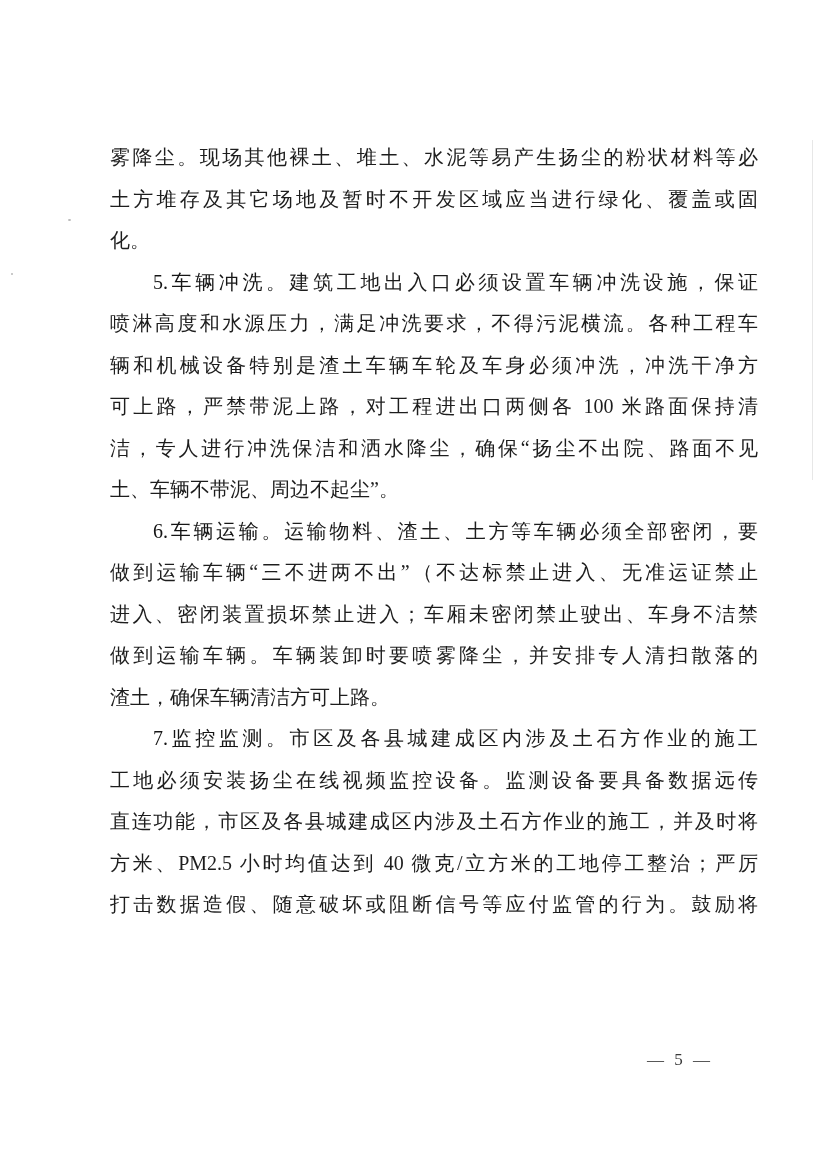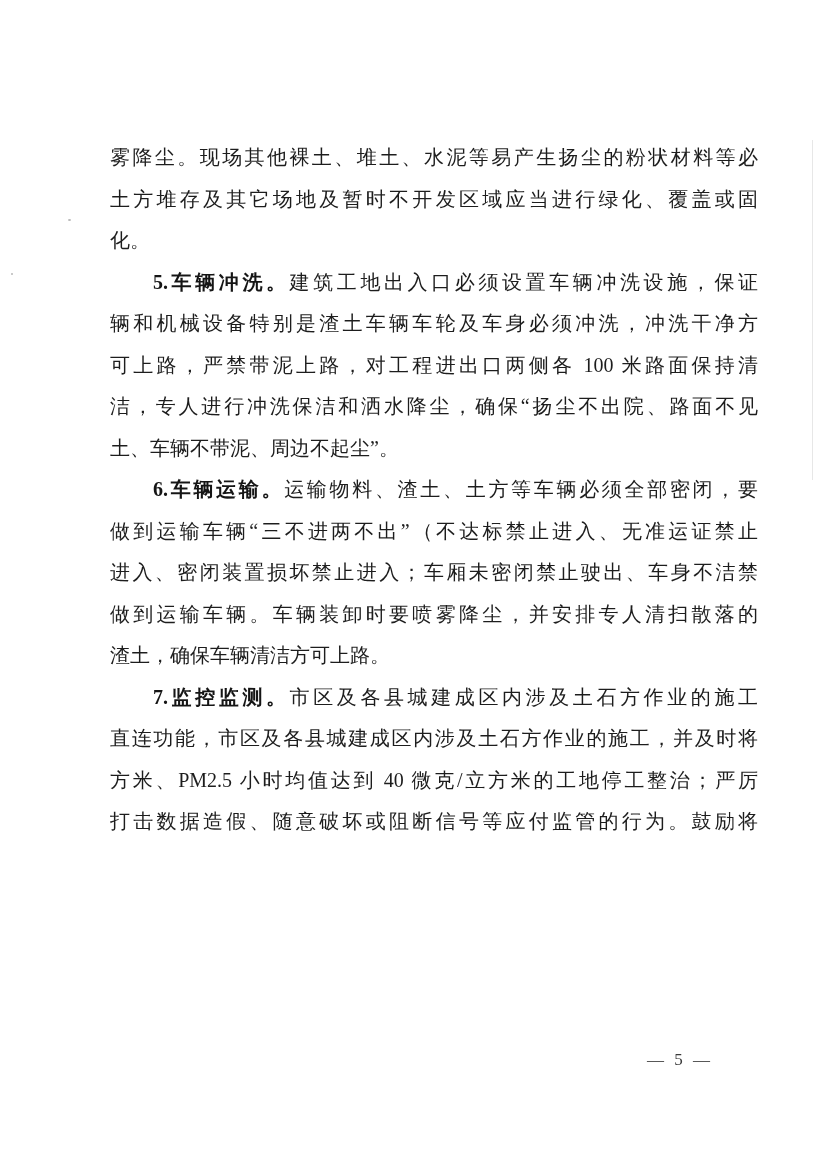--- a/index.html
+++ b/index.html
@@ -32,21 +32,21 @@
     overflow: visible;
   }
   .line.short {
     text-align: left;
     text-align-last: left;
   }
   .line.indent {
     text-indent: 43px;
   }
   .head {
-    font-weight: 700;
+    font-weight: 400;
     color: #151515;
   }
   .page-number {
     position: absolute;
     top: 1048px;
     left: 630px;
     width: 100px;
     height: 24px;
     line-height: 24px;
     text-align: center;
@@ -76,32 +76,34 @@
 <body>
 
 <div class="page">
 
   <div class="text-block">
     <div class="line">雾降尘。现场其他裸土、堆土、水泥等易产生扬尘的粉状材料等必</div>
     <div class="line">土方堆存及其它场地及暂时不开发区域应当进行绿化、覆盖或固</div>
     <div class="line short">化。</div>
 
     <div class="line indent"><span class="head">5.车辆冲洗。</span><span>建筑工地出入口必须设置车辆冲洗设施，保证</span></div>
+    <div class="line">喷淋高度和水源压力，满足冲洗要求，不得污泥横流。各种工程车</div>
     <div class="line">辆和机械设备特别是渣土车辆车轮及车身必须冲洗，冲洗干净方</div>
     <div class="line">可上路，严禁带泥上路，对工程进出口两侧各 100 米路面保持清</div>
     <div class="line">洁，专人进行冲洗保洁和洒水降尘，确保“扬尘不出院、路面不见</div>
     <div class="line short">土、车辆不带泥、周边不起尘”。</div>
 
     <div class="line indent"><span class="head">6.车辆运输。</span><span>运输物料、渣土、土方等车辆必须全部密闭，要</span></div>
     <div class="line">做到运输车辆“三不进两不出”（不达标禁止进入、无准运证禁止</div>
     <div class="line">进入、密闭装置损坏禁止进入；车厢未密闭禁止驶出、车身不洁禁</div>
     <div class="line">做到运输车辆。车辆装卸时要喷雾降尘，并安排专人清扫散落的</div>
     <div class="line short">渣土，确保车辆清洁方可上路。</div>
 
     <div class="line indent"><span class="head">7.监控监测。</span><span>市区及各县城建成区内涉及土石方作业的施工</span></div>
+    <div class="line">工地必须安装扬尘在线视频监控设备。监测设备要具备数据远传</div>
     <div class="line">直连功能，市区及各县城建成区内涉及土石方作业的施工，并及时将</div>
     <div class="line">方米、PM2.5 小时均值达到 40 微克/立方米的工地停工整治；严厉</div>
     <div class="line">打击数据造假、随意破坏或阻断信号等应付监管的行为。鼓励将</div>
   </div>
 
   <div class="page-number">— 5 —</div>
 
   <div class="speck speck-1"></div>
   <div class="speck speck-2"></div>
   <div class="scan-line"></div>

